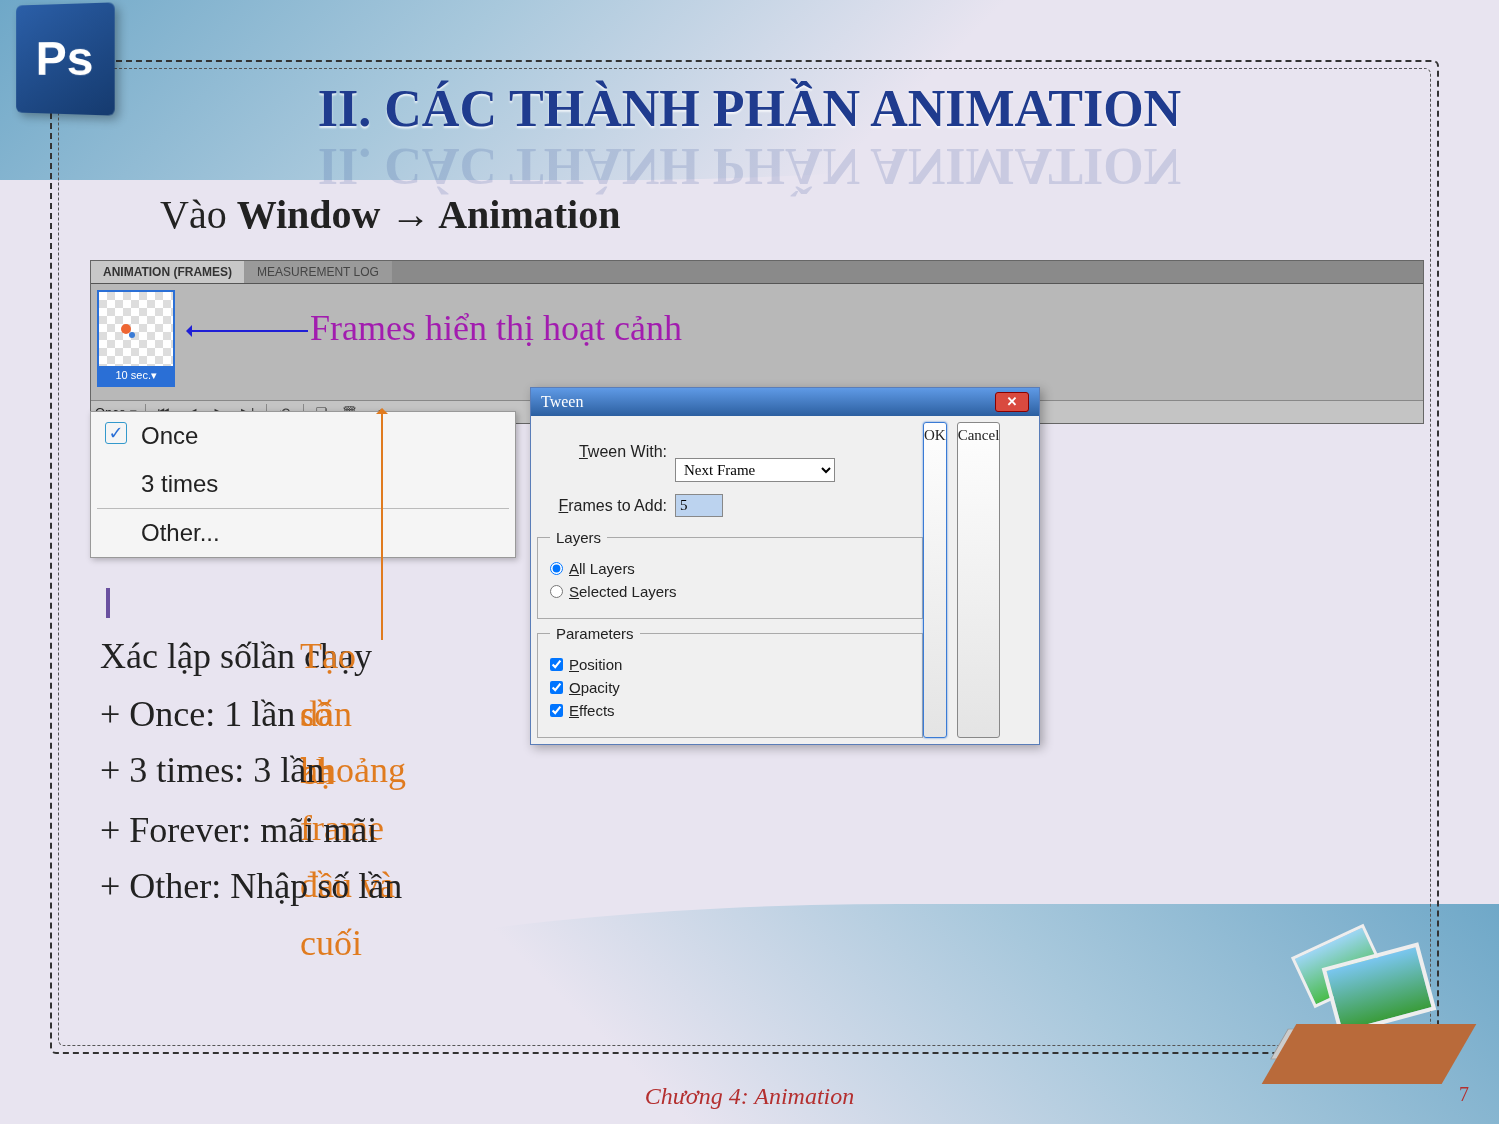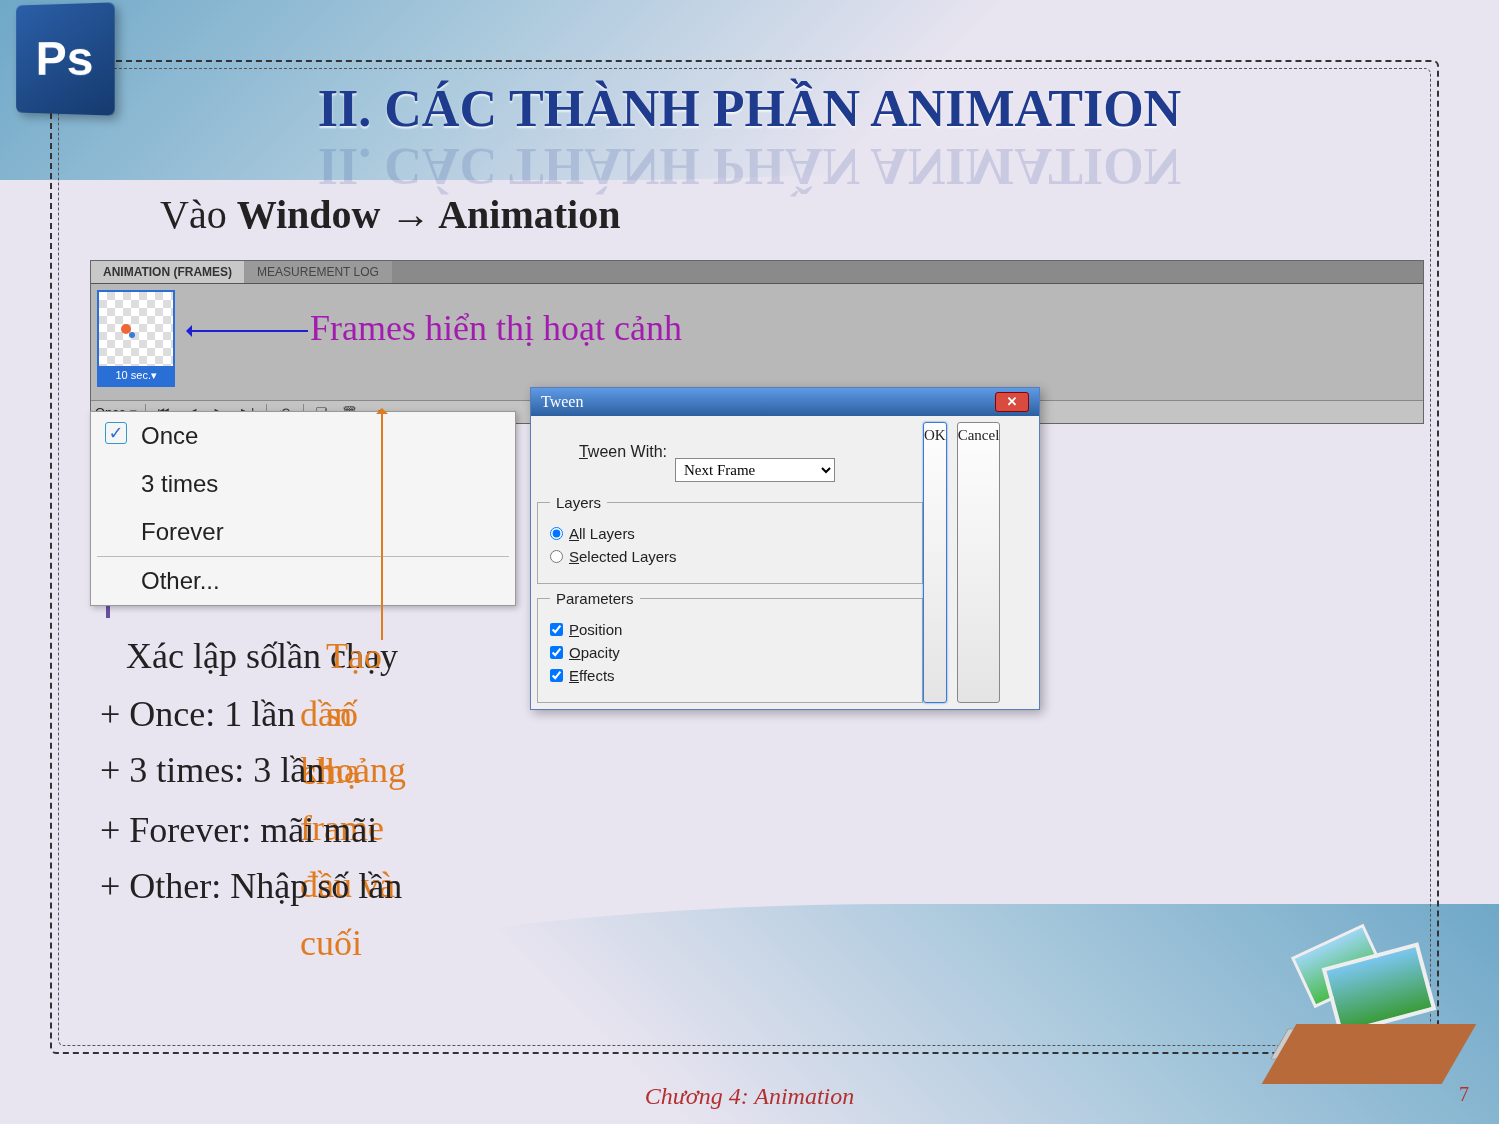--- a/index.html
+++ b/index.html
@@ -249,21 +249,21 @@
   .purple-bar {
     position:absolute; top:588px; left:106px; width:4px; height:30px; background:#6a50a0; z-index:4;
   }
   .body-text {
     position: absolute; left: 100px;
     font: 400 36px/1.6 "Times New Roman", serif;
     z-index: 4;
   }
   .body-text .black { color:#222; }
   .body-text .orange { color:#e07b1f; }
-  .line1 { top: 628px; margin-left: 26px; }
+  .line1 { top: 628px; }
   .line2 { top: 686px; }
   .line3 { top: 742px; }
   .line4 { top: 802px; }
   .line5 { top: 858px; }
   .footer-title {
     position: absolute; bottom: 14px; left: 0; right: 0;
     text-align: center;
     color: #b42f2f; font: italic 400 24px "Times New Roman";
     z-index: 8;
   }
@@ -331,37 +331,40 @@
     <span class="tb-btn">◀</span>
   </div>
 </div>
 
 <div class="loop-menu">
   <div class="item">
     <span class="check">✓</span>
     <span>Once</span>
   </div>
   <div class="item">3 times</div>
-  <div class="item">Forever</div>
   <div class="divider"></div>
   <div class="item">Other...</div>
 </div>
 
 <div class="tween-dialog">
   <div class="tween-title">
     <span>Tween</span>
     <span class="tween-close">✕</span>
   </div>
   <div class="tween-body">
     <div class="tween-left">
       <div class="trow">
         <label><span class="u">T</span>ween With:</label>
         <select>
           <option>Next Frame</option>
         </select>
+      </div>
+      <div class="trow">
+        <label><span class="u">F</span>rames to Add:</label>
+        <input type="text" value="5" style="">
       </div>
       <fieldset>
         <legend>Layers</legend>
         <div class="opt">
           <input type="radio" checked="" style="">
           <span><span class="u">A</span>ll Layers</span>
         </div>
         <div class="opt">
           <input type="radio" style="">
           <span><span class="u">S</span>elected Layers</span>

